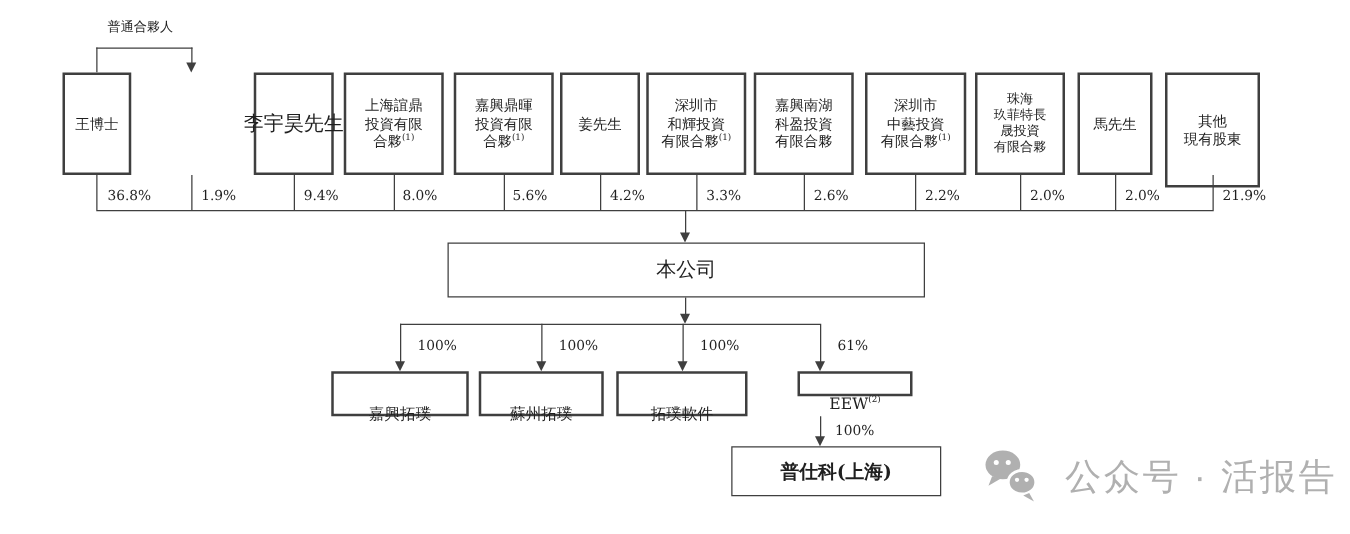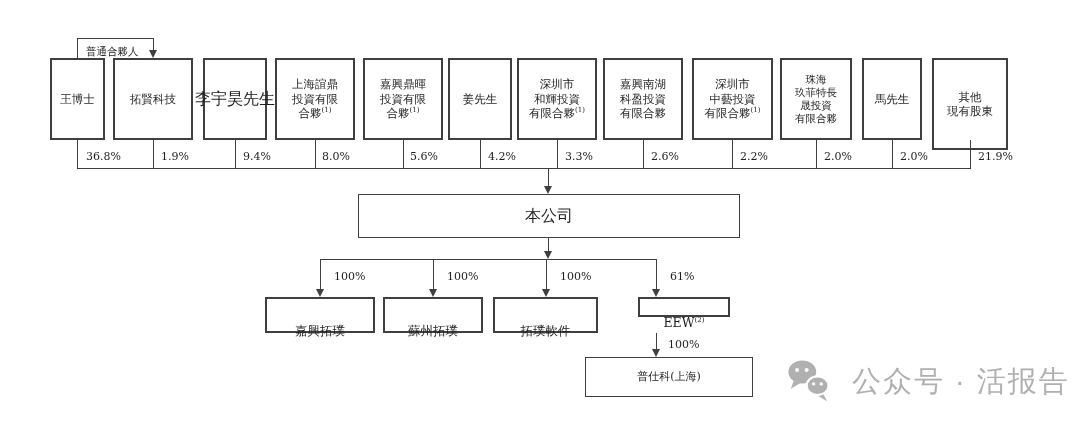--- a/index.html
+++ b/index.html
@@ -16,31 +16,31 @@
   .node{
     position:absolute;border:2px solid var(--line);background:#fff;
     display:flex;flex-direction:column;align-items:center;justify-content:center;
     text-align:center;box-sizing:border-box;
   }
   .node .ln{font-size:11.5px;line-height:14.5px;white-space:nowrap;}
   .node.big{border-width:1.5px;}
   .node.big .ln{font-size:16px;}
   .node.sub .ln{font-size:12.5px;margin-top:32px;}
   .node.bottom{border-width:1.5px;}
-  .node.bottom .ln{font-size:11px;}
+  .node.bottom .ln{font-size:15px;font-weight:bold;}
   sup{font-size:7px;vertical-align:super;line-height:0;}
   .hl{position:absolute;height:1.2px;background:var(--line);}
   .vl{position:absolute;width:1.2px;background:var(--line);}
   .arr{
     position:absolute;width:0;height:0;
     border-left:4.5px solid transparent;border-right:4.5px solid transparent;
     border-top:8px solid var(--line);
   }
   .pct{position:absolute;font-size:11px;line-height:12px;white-space:nowrap;}
-  .gp{position:absolute;font-size:10.5px;white-space:nowrap;margin-top:30px;}
+  .gp{position:absolute;font-size:10.5px;white-space:nowrap;}
   .wm{
     position:absolute;left:852px;top:362px;
     font-family:"Liberation Sans","DejaVu Sans",sans-serif;
     font-size:29px;font-weight:500;letter-spacing:2px;color:var(--watermark);
     white-space:nowrap;
   }
   .wm-icon{position:absolute;left:786px;top:358px;width:46px;height:46px;}
 </style>
 </head>
 <body>
@@ -48,23 +48,20 @@
 <div class="canvas">
 
   <div class="gp" style="left:86px;top:15px">普通合夥人</div>
   <div class="vl" style="left:77px;top:38px;height:20px"></div>
   <div class="hl" style="left:77px;top:38px;width:77px"></div>
   <div class="vl" style="left:153px;top:38px;height:13px"></div>
   <div class="arr" style="left:149px;top:50px"></div>
 
   <div class="node" style="left:50px;top:58px;width:55px;height:82px">
     <div class="ln"><span>王博士</span></div>
-  </div>
-  <div class="node" style="left:113px;top:58px;width:80px;height:82px">
-    <div class="ln"><span>拓賢科技</span></div>
   </div>
   <div class="node" style="left:203px;top:58px;width:64px;height:82px">
     <div class="ln" style="font-size:16px"><span>李宇昊先生</span></div>
   </div>
   <div class="node" style="left:275px;top:58px;width:80px;height:82px">
     <div class="ln"><span>上海誼鼎</span></div>
     <div class="ln"><span>投資有限</span></div>
     <div class="ln"><span>合夥</span><sup>(1)</sup></div>
   </div>
   <div class="node" style="left:363px;top:58px;width:80px;height:82px">

